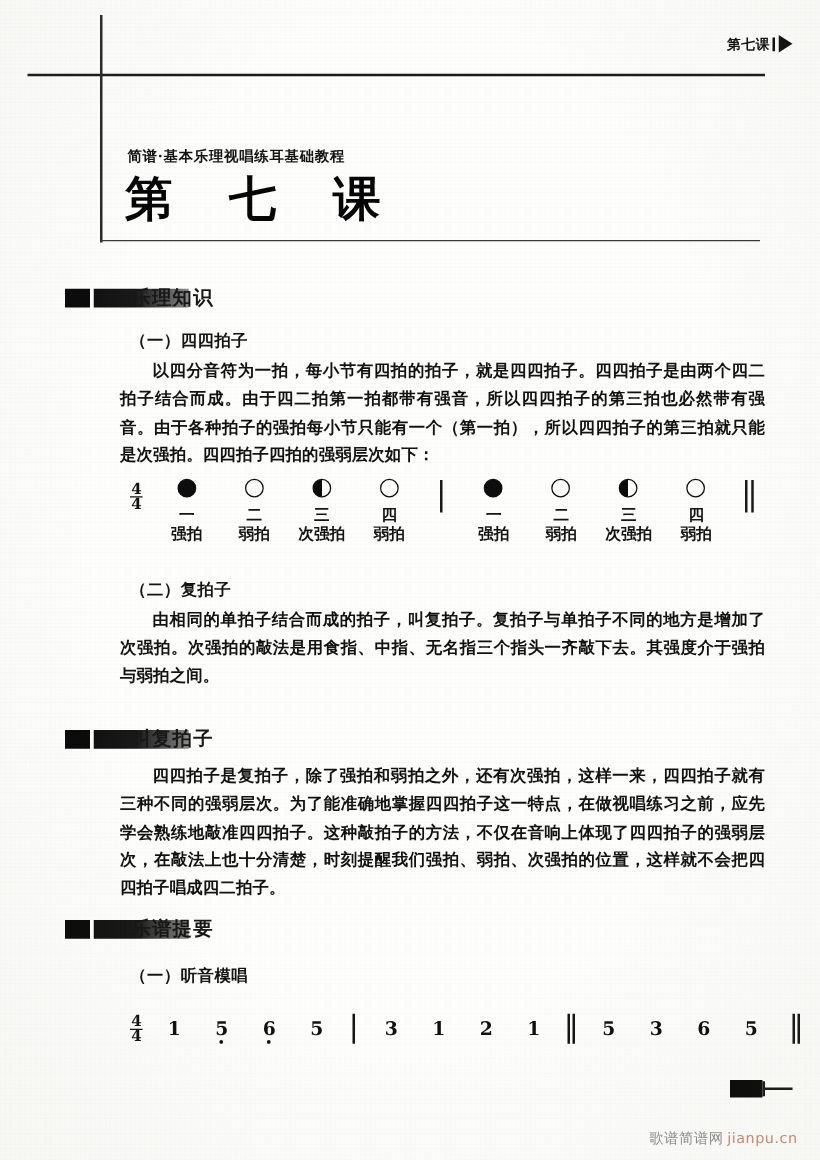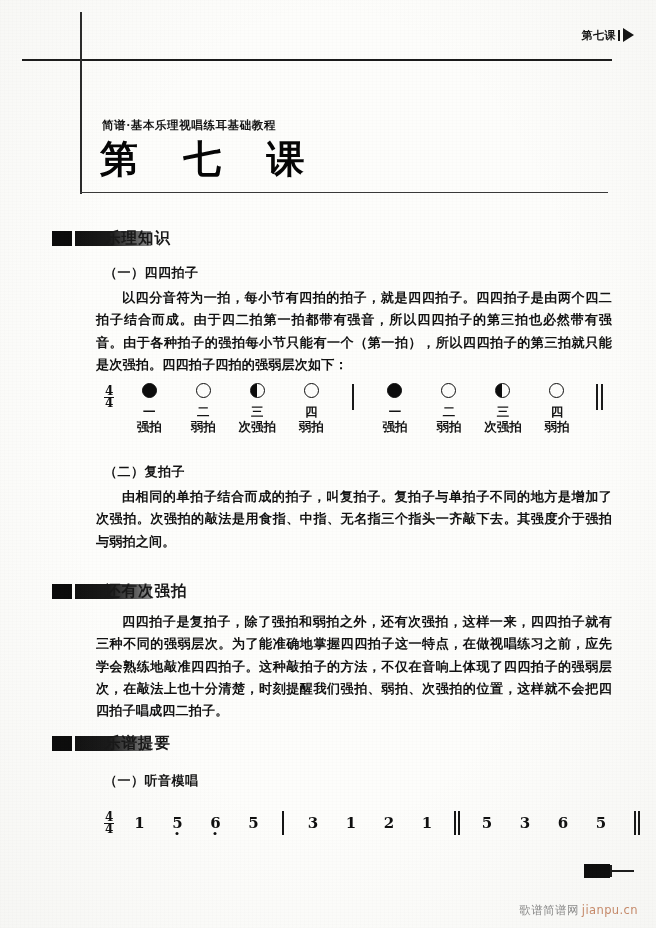--- a/index.html
+++ b/index.html
@@ -399,21 +399,21 @@
     </span>
   </div>
 
   <div class="subhead" style="left:104px; top:463px;">（二）复拍子</div>
 
   <div class="para" style="left:96px; top:486px;">由相同的单拍子结合而成的拍子，叫复拍子。复拍子与单拍子不同的地方是增加了次强拍。次强拍的敲法是用食指、中指、无名指三个指头一齐敲下去。其强度介于强拍与弱拍之间。</div>
 
   <div class="section-head" style="left:52px; top:581px;">
     <span class="blk"></span>
     <span class="bar"></span>
-    <span class="label">还有次强拍</span>
+    <span class="label">叫复拍子</span>
   </div>
 
   <div class="para" style="left:96px; top:611px;">四四拍子是复拍子，除了强拍和弱拍之外，还有次强拍，这样一来，四四拍子就有三种不同的强弱层次。为了能准确地掌握四四拍子这一特点，在做视唱练习之前，应先学会熟练地敲准四四拍子。这种敲拍子的方法，不仅在音响上体现了四四拍子的强弱层次，在敲法上也十分清楚，时刻提醒我们强拍、弱拍、次强拍的位置，这样就不会把四四拍子唱成四二拍子。</div>
 
   <div class="section-head" style="left:52px; top:733px;">
     <span class="blk"></span>
     <span class="bar"></span>
     <span class="label">乐谱提要</span>
   </div>
 

